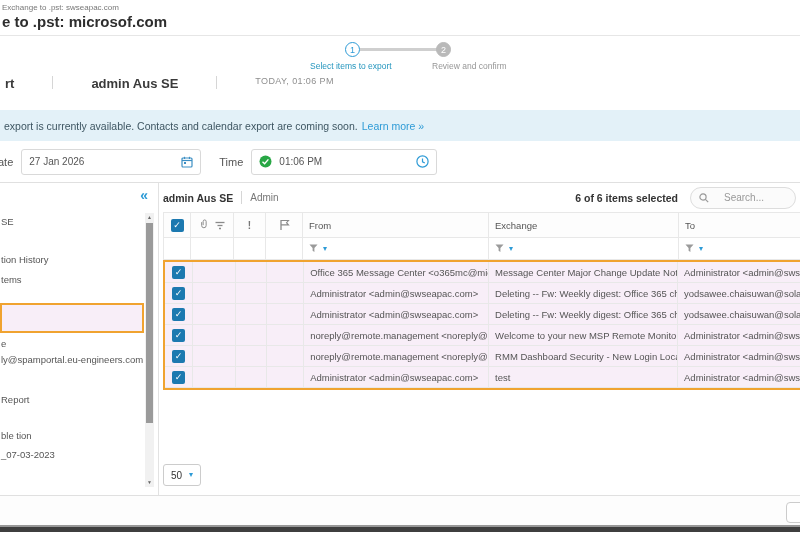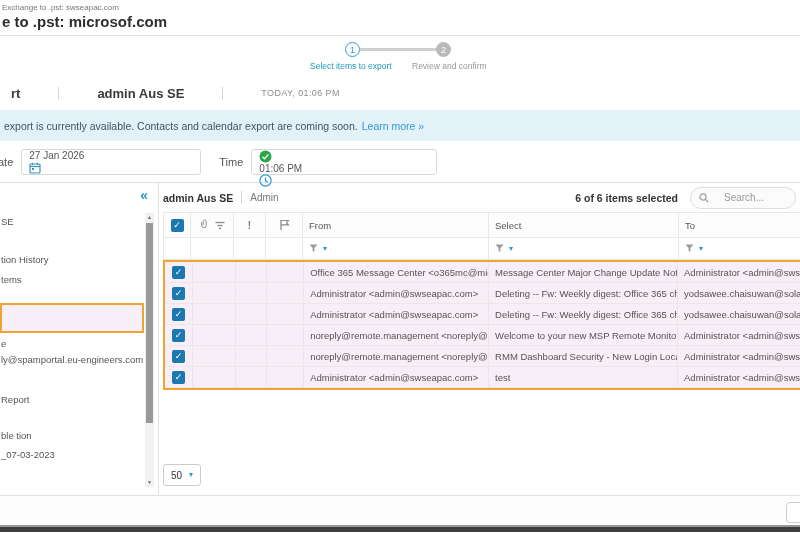--- a/index.html
+++ b/index.html
@@ -14,39 +14,39 @@
 
   
   .stepper { position:relative; height:40px; }
   .step-circle { position:absolute; width:15px; height:15px; border-radius:50%;
     font-size:9px; display:flex; align-items:center; justify-content:center; top:6px; }
   .step-1 { left:345px; background:#fff; border:1.5px solid #2e9bd6; color:#2e9bd6; z-index:2; }
   .step-2 { left:436px; background:#b9b9b9; border:1.5px solid #b9b9b9; color:#fff; z-index:2; }
   .step-line { position:absolute; left:360px; top:12px; width:78px; height:3px; background:#cfcfcf; z-index:1; }
   .step-label { position:absolute; top:25px; font-size:8.5px; white-space:nowrap; }
   .step-label-1 { left:310px; color:#2596be; }
-  .step-label-2 { left:412px; color:#979797; }
-
-  
-  .toolbar { height:34px; display:flex; align-items:center; padding-left:11px;gap:30px; }
+  .step-label-2 { left:432px; color:#979797; }
+
+  
+  .toolbar { height:34px; display:flex; padding-left:5px;gap:30px; }
   .toolbar .frag { font-size:13px; font-weight:bold; color:#3a3a3a; }
   .toolbar .mailbox { font-size:13px; font-weight:bold; color:#3a3a3a; }
   .toolbar .ts { font-size:9px; color:#8e8e8e; letter-spacing:.4px; }
   .vdiv { width:1px; height:13px; background:#d6d6d6; margin:0 8px; }
 
   
   .banner { height:31px; background:#e3f1f8; display:flex; align-items:center;
     font-size:10.5px; color:#3e5662; padding-left:4px; white-space:nowrap; }
   .banner a { color:#2e9bd6; text-decoration:none; margin-left:4px; }
 
   
   .schedule { height:42px; display:flex; align-items:center; border-bottom:1px solid #e0e0e0; }
   .schedule .lbl { font-size:11px; color:#555; margin-right:8px; white-space:nowrap; }
   .inputbox { height:26px; border:1px solid #d9d9d9; border-radius:3px; background:#fff;
-    display:flex; font-size:10px; color:#555; padding:0 7px;flex-direction:column; }
+    display:flex; align-items:center; font-size:10px; color:#555; padding:0 7px; }
   .datebox { width:180px; margin-right:18px; }
   .timebox { width:186px; }
   .inputbox .grow { flex:1; }
   .icon-svg { display:inline-flex; align-items:center; }
 
   
   .content { height:312px; display:flex; }
   .sidebar { position:relative; width:159px; border-right:1px solid #e2e2e2; overflow:hidden; }
   .collapse { position:absolute; right:10px; top:4px; color:#2e9bd6; font-size:14px; font-weight:bold; }
   .tree { margin-top:32px; font-size:9.5px; color:#555; }
@@ -222,21 +222,21 @@
           <div class="tcell c-imp">
             <span class="imp-glyph">!</span>
           </div>
           <div class="tcell c-flag">
             <svg width="11" height="12" viewBox="0 0 11 12">
                 <path d="M2 1 V11" stroke="#8a8a8a" stroke-width="1.3"></path>
                 <path d="M2 1.5 H9.5 L7.5 3.7 L9.5 5.9 H2" fill="none" stroke="#8a8a8a" stroke-width="1.1"></path>
               </svg>
           </div>
           <div class="tcell c-from">From</div>
-          <div class="tcell c-subj">Select</div>
+          <div class="tcell c-subj">Exchange</div>
           <div class="tcell c-to">To</div>
         </div>
 
         <div class="trow frow">
           <div class="tcell c-cb"></div>
             <div class="tcell c-att"></div>
           <div class="tcell c-imp"></div>
             <div class="tcell c-flag"></div>
           <div class="tcell c-from">
               <span class="filter-ic">

